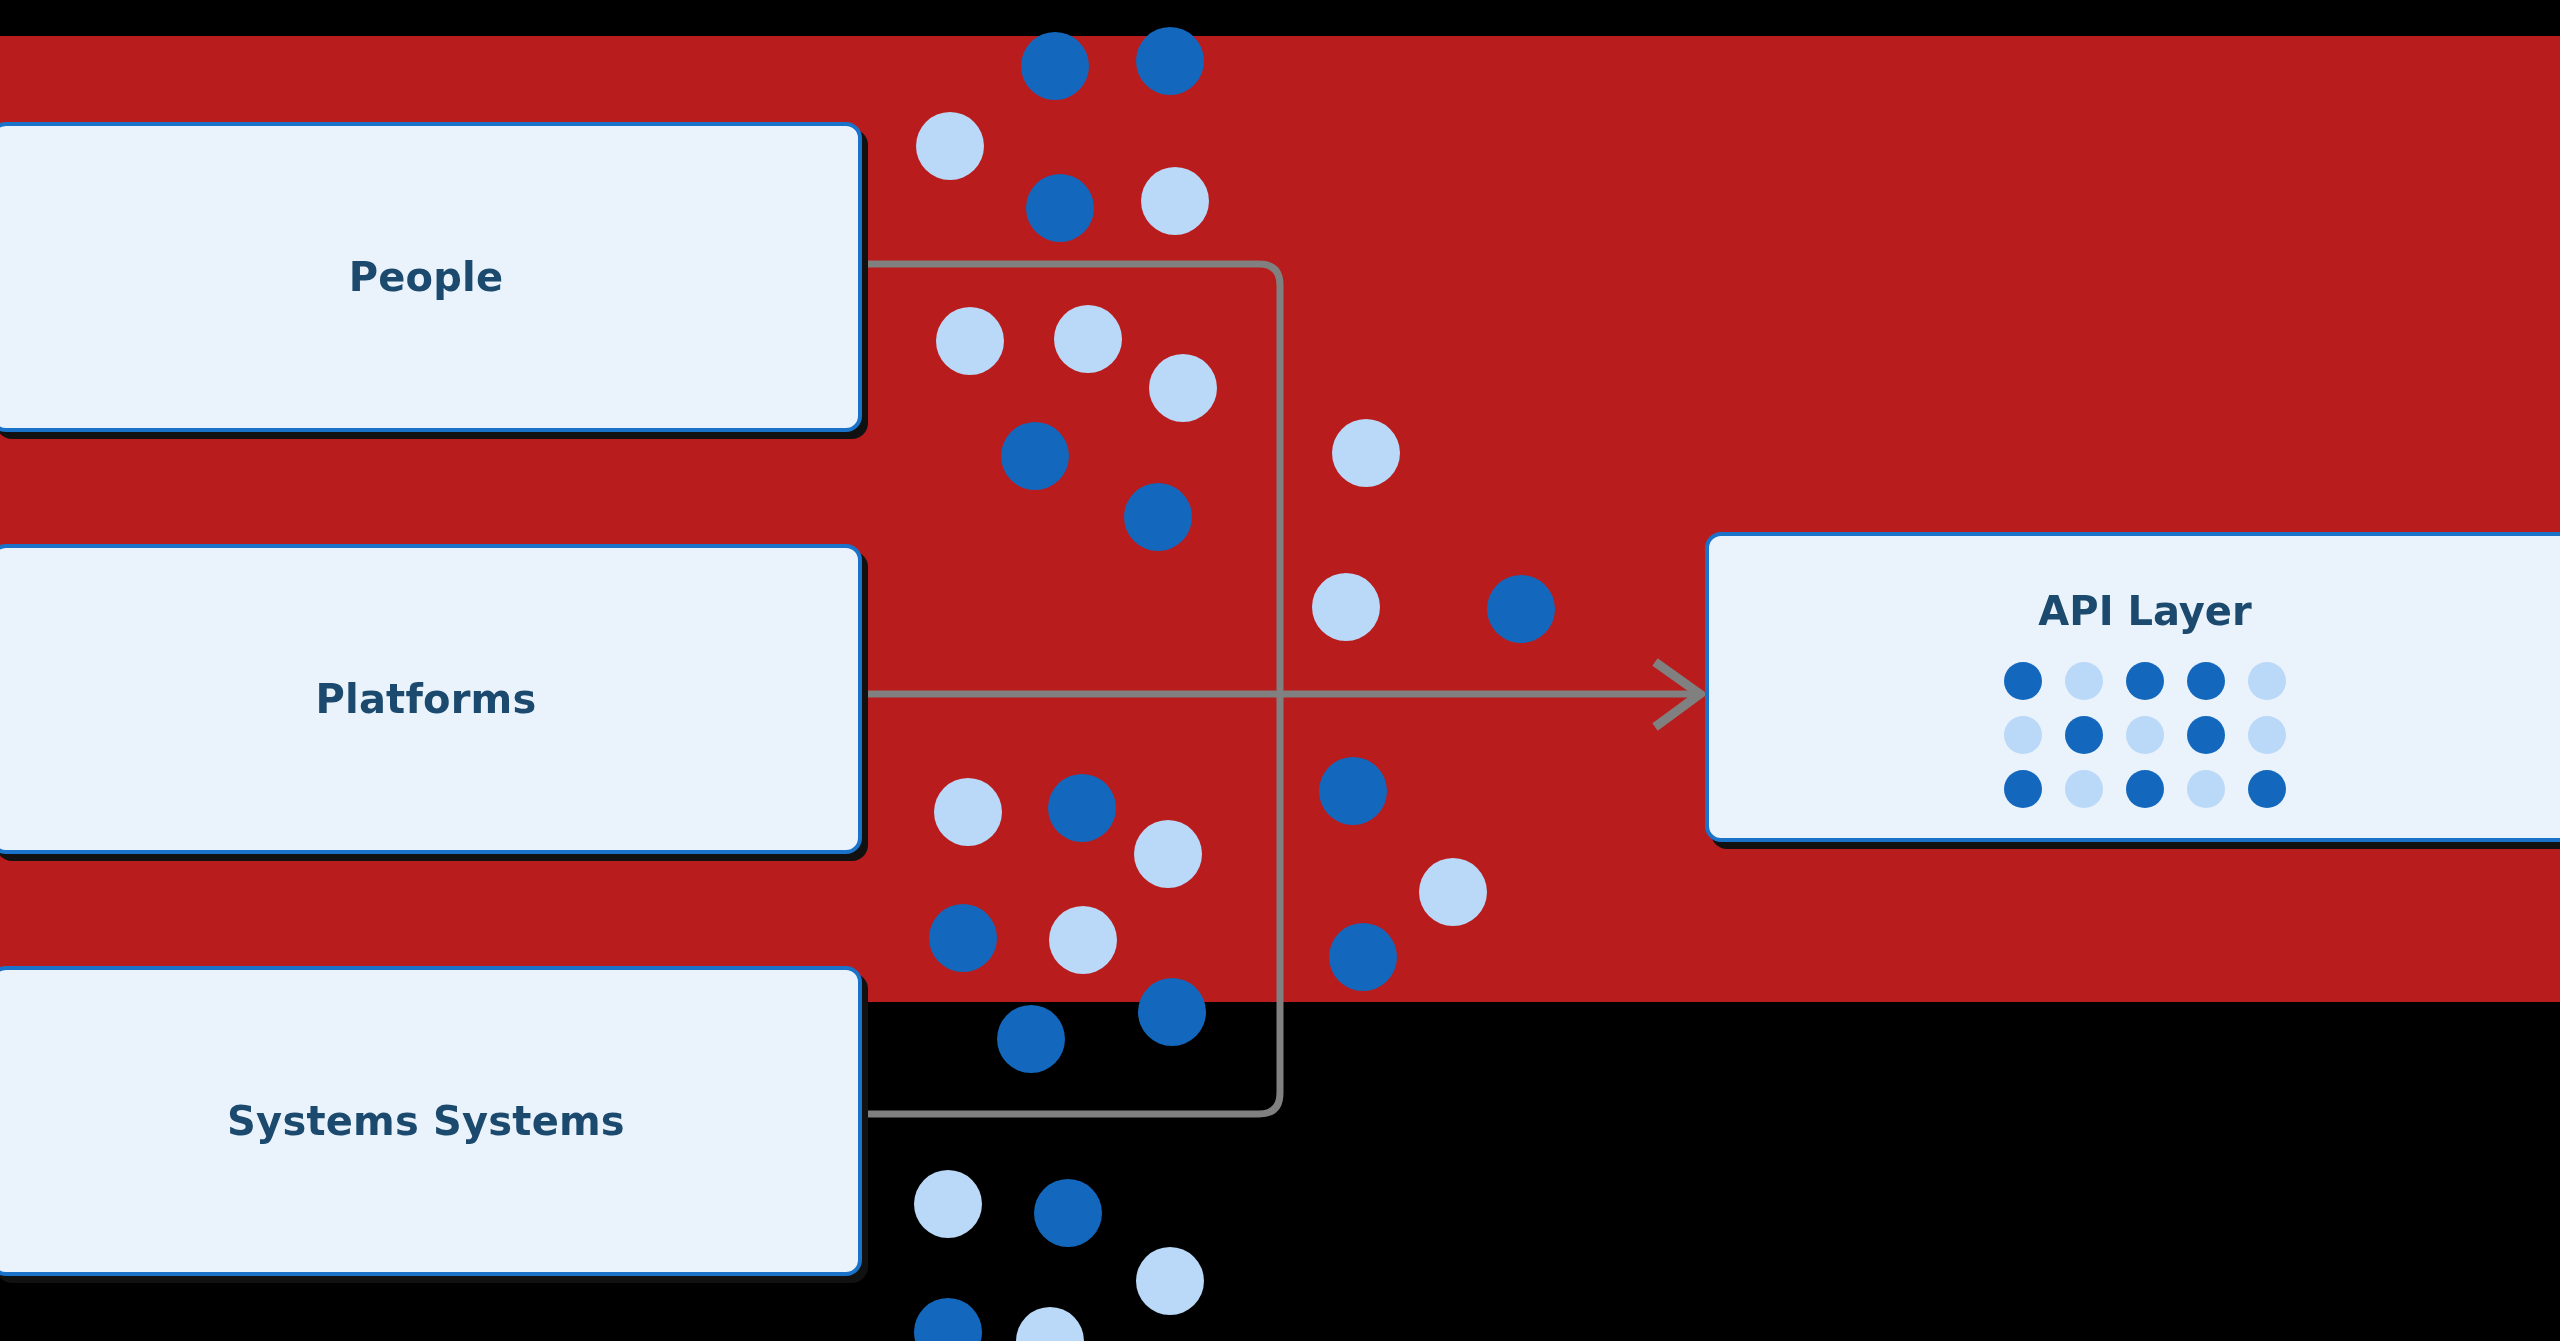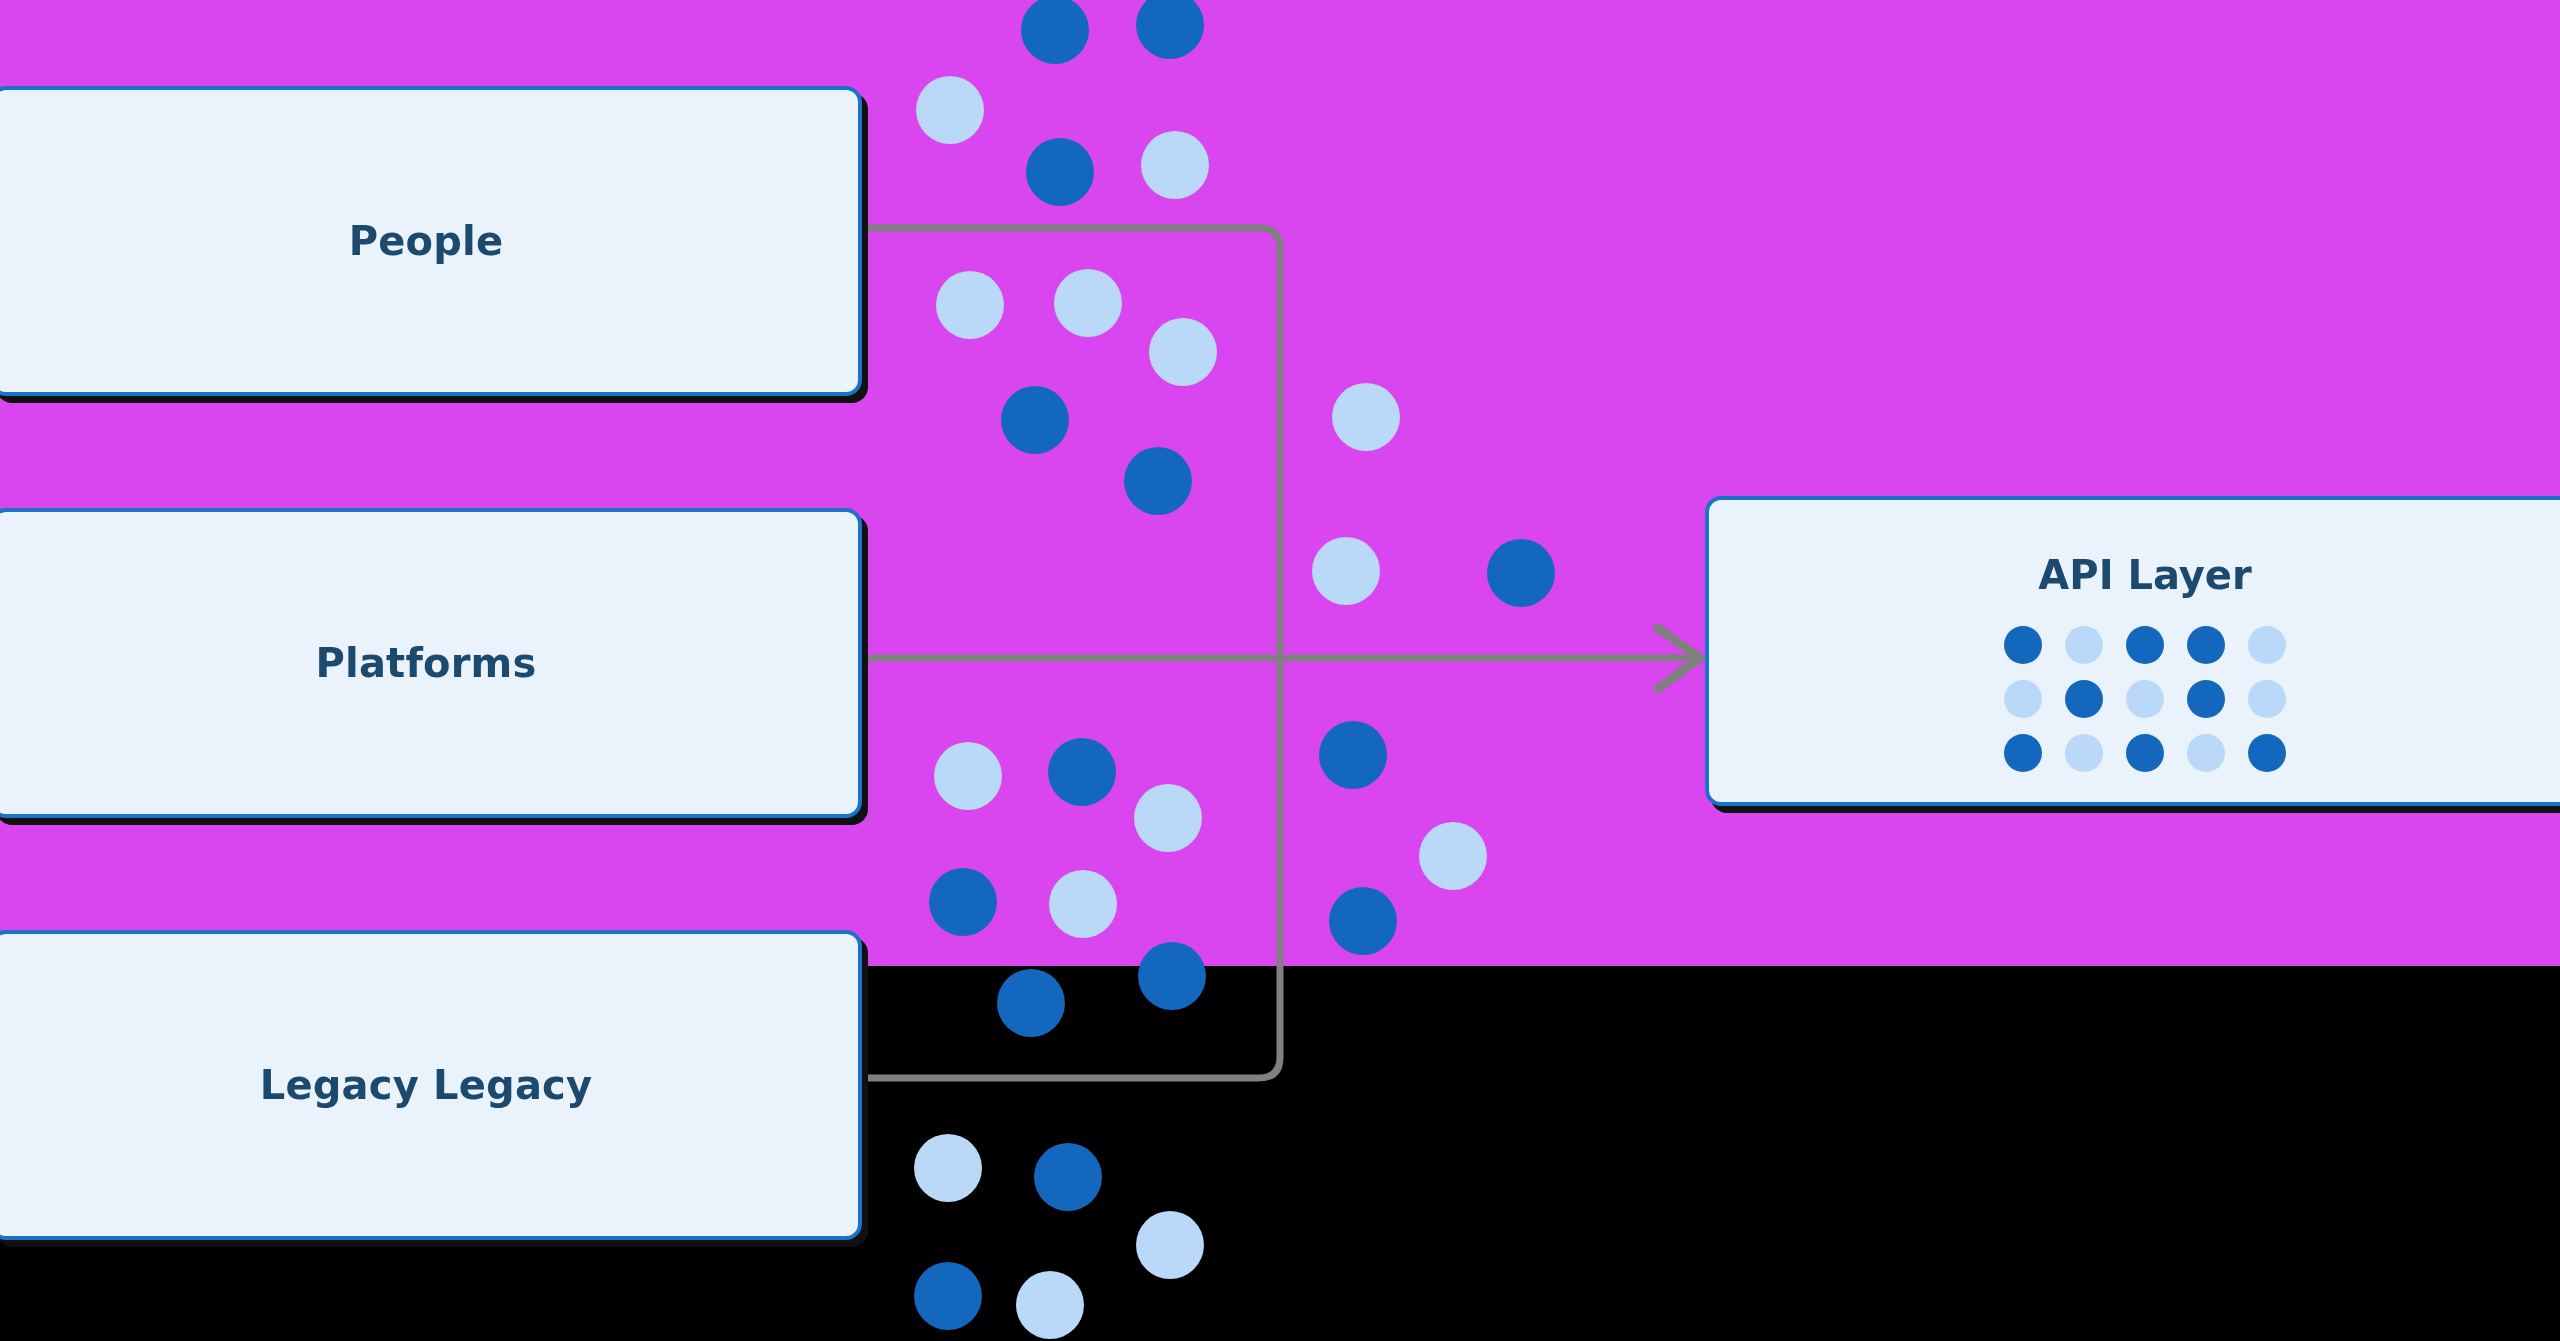--- a/index.html
+++ b/index.html
@@ -10,21 +10,22 @@
   body {
     width: 2560px;
     height: 1341px;
     overflow: hidden;
     font-family: "DejaVu Sans", "Liberation Sans", sans-serif;
   }
   #stage {
     position: relative;
     width: 2560px;
     height: 966px;
-    background: #d946ef;
+    background: #b91c1c;
+    margin-top: 36px;
   }
 
   
   .node-box {
     position: absolute;
     background: #eaf2fb;
     border: 4px solid #1a73c8;
     border-radius: 16px;
     box-shadow: 6px 7px 0 0 #111111;
     box-sizing: border-box;
@@ -144,21 +145,21 @@
 
   <div class="node-box" id="box-people">
     <span class="node-label">People</span>
   </div>
 
   <div class="node-box" id="box-platform">
     <span class="node-label">Platforms</span>
   </div>
 
   <div class="node-box" id="box-legacy">
-    <span class="node-label">Legacy Legacy</span>
+    <span class="node-label">Systems Systems</span>
   </div>
 
   <div class="node-box" id="box-api">
     <div class="api-title">API Layer</div>
     <div class="api-grid" id="api-grid">
         <div class="grid-dot dark"></div>
         <div class="grid-dot light"></div>
         <div class="grid-dot dark"></div>
         <div class="grid-dot dark"></div>
         <div class="grid-dot light"></div>

